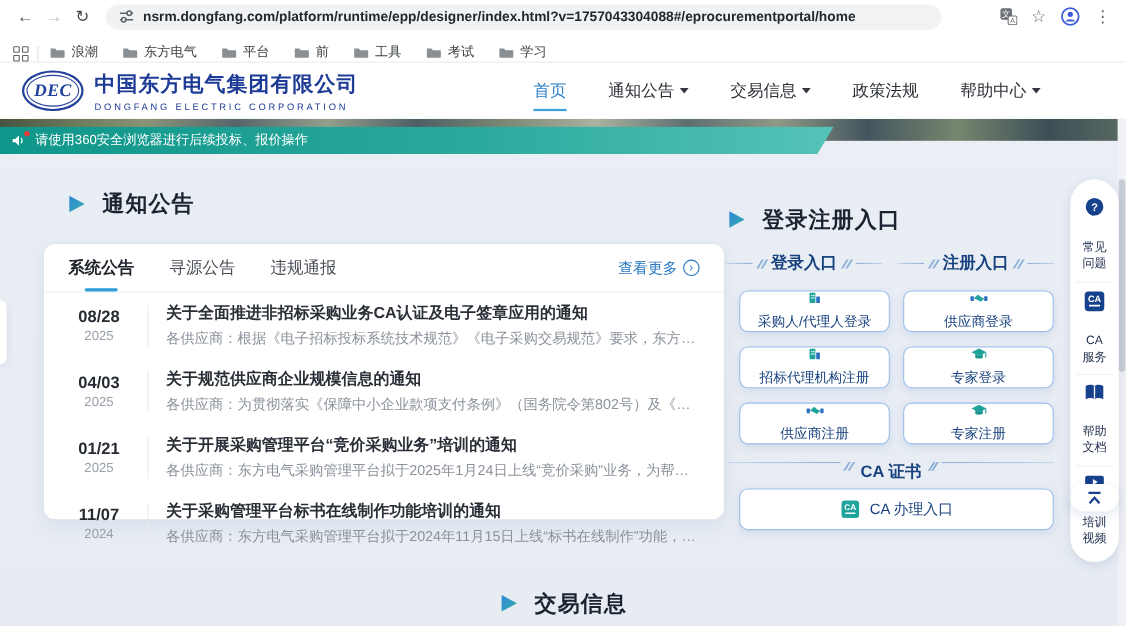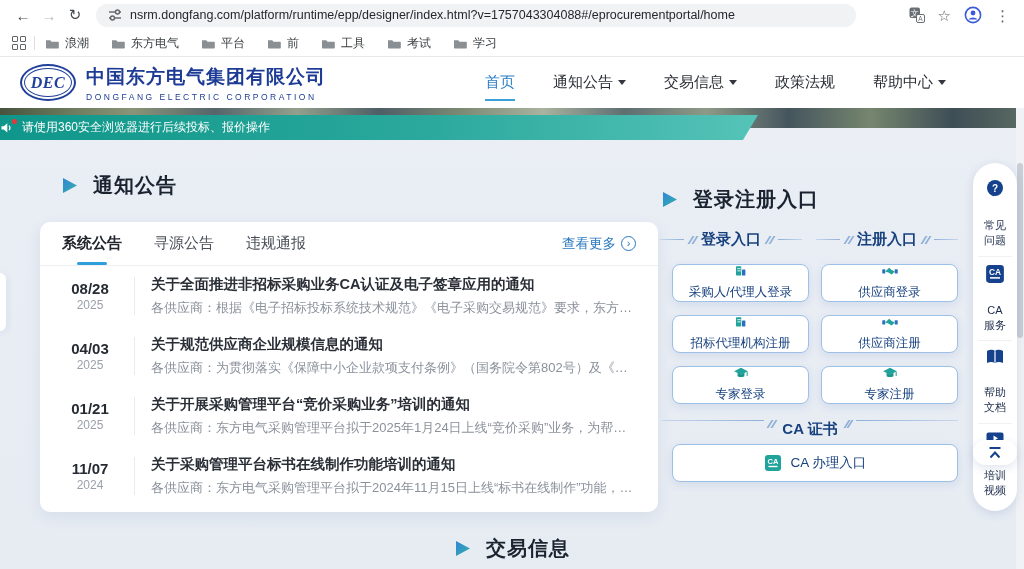--- a/index.html
+++ b/index.html
@@ -8,26 +8,26 @@
             background:linear-gradient(180deg,#f1f4f8 0,#e9edf4 30%,#e7ecf3 100%); }
 
   
   .toolbar { position:absolute; top:0; left:0; right:0; height:30px; background:#fff;
              display:flex; align-items:center; padding:0 10px; }
   .nav-ico { width:26px; height:24px; display:flex; align-items:center; justify-content:center;
              font-size:15px; color:#474b50; cursor:pointer; }
   .nav-ico.disabled { color:#b9bcbf; }
   .url-pill { margin-left:8px; width:760px; height:23px; background:#f0f2f4; border-radius:12px;
               display:flex; align-items:center; padding:0 12px; gap:8px; }
-  .url-text { font-size:12.5px; color:#24282d; white-space:nowrap; overflow:hidden; }
+  .url-text { font-size:12.5px; color:#24282d; white-space:nowrap; overflow:hidden;font-weight:bold; }
   .tb-right { margin-left:auto; display:flex; align-items:center; gap:13px; padding-right:4px; }
   .glyph { font-size:15px; color:#5f6368; cursor:pointer; line-height:1; }
 
   .bookmarks { position:absolute; top:30px; left:0; right:0; height:27px; background:#fff;
-               border-bottom:1px solid #e7e8ea; display:flex; align-items:center; padding:0 10px; }
+               border-bottom:1px solid #e7e8ea; display:flex; align-items:flex-end; padding:0 10px; }
   .apps-grid { display:grid; grid-template-columns:6px 6px; grid-gap:2px; margin:0 8px 0 2px; cursor:pointer; }
   .apps-grid div { width:6px; height:6px; border:1.4px solid #5f6368; border-radius:1px; }
   .bm-sep { width:1px; height:14px; background:#dcdee0; margin-right:10px; }
   .bm-item { display:flex; align-items:center; gap:6px; margin-right:22px; cursor:pointer; }
   .bm-item span { font-size:12px; color:#3c4043; }
 
   
   .site-header { position:absolute; top:57px; left:0; right:0; height:51px; background:#fff;
                  display:flex; align-items:center; padding:0 20px; z-index:3; }
   .logo-oval { width:56px; height:37px; border:2.5px solid #20409a; border-radius:50%;
@@ -46,31 +46,31 @@
            border-top:5px solid #33373d; margin-left:5px; }
 
   
   .hero { position:absolute; top:108px; left:0; right:0; height:32px; }
   .photo-strip { position:absolute; top:0; left:0; right:0; height:20px;
     background:linear-gradient(90deg,#46543e 0%,#6d7c5e 7%,#8a9478 13%,#55656b 21%,#93a08c 29%,
       #4e5e66 37%,#7c8a74 45%,#a9b39f 53%,#5e6e72 61%,#8e9a86 69%,#45555e 77%,#76866e 85%,#3e4e56 93%,#5a6a62 100%); }
   .notice { position:absolute; top:7px; left:0; width:758px; height:25px;
             background:linear-gradient(90deg,#0f968a 0%,#2aa89c 55%,#55c3b8 100%);
             clip-path:polygon(0 0,100% 0,calc(100% - 15px) 100%,0 100%);
-            display:flex; align-items:center; padding-left:0; gap:9px; }
+            display:flex; align-items:center; padding-left:10px; gap:9px; }
   .notice span { font-size:12px; color:#fff; }
   .spk-wrap { position:relative; display:flex; }
   .red-dot { position:absolute; top:-3px; right:-4px; width:5px; height:5px; border-radius:50%; background:#e53935; }
 
   
   .section-head { position:absolute; display:flex; align-items:center; gap:14px; }
   .section-head b { font-size:20px; color:#1b2330; letter-spacing:1px; }
 
   
-  .card { position:absolute; left:40px; top:222px; width:618px; height:290px; background:#fff;
+  .card { position:absolute; left:40px; top:222px; width:618px; height:250px; background:#fff;
           border-radius:10px; box-shadow:0 5px 16px rgba(30,60,120,.08); }
   .tabbar { display:flex; align-items:center; height:44px; padding:0 22px; border-bottom:1px solid #edeff3; }
   .tab { font-size:15px; color:#4a4f57; margin-right:32px; cursor:pointer; position:relative; }
   .tab.active { color:#20242b; font-weight:bold; }
   .tab.active::after { content:''; position:absolute; left:50%; transform:translateX(-50%);
                        bottom:-12px; width:30px; height:3px; border-radius:2px; background:#2e9fd8; }
   .view-more { margin-left:auto; display:flex; align-items:center; gap:5px; color:#2878c0;
                font-size:13.5px; cursor:pointer; }
   .vm-circle { width:15px; height:15px; border:1px solid #2878c0; border-radius:50%; font-size:11px;
                display:flex; align-items:center; justify-content:center; padding-bottom:1px; }
@@ -391,33 +391,33 @@
         <rect x="5" y="4" width="1.6" height="1.6" fill="#fff"></rect>
           <rect x="7.4" y="4" width="1.6" height="1.6" fill="#fff"></rect>
         <rect x="5" y="7" width="1.6" height="1.6" fill="#fff"></rect>
           <rect x="7.4" y="7" width="1.6" height="1.6" fill="#fff"></rect>
         <rect x="11" y="6" width="4.5" height="8" rx="0.8" fill="#2b6fc0"></rect>
       </svg>
       <span>招标代理机构注册</span>
     </div>
     <div class="pbtn">
       <svg width="18" height="14" viewBox="0 0 18 14">
+        <polygon points="9,1 17,5 9,9 1,5" fill="#1fa39b"></polygon>
+        <path d="M5 6.8v3.6c0 1.6 8 1.6 8 0V6.8L9 8.8Z" fill="#17958c"></path>
+        <line x1="16.2" y1="5.5" x2="16.2" y2="10.5" stroke="#1fa39b" stroke-width="1.2"></line>
+      </svg>
+      <span>专家登录</span>
+    </div>
+    <div class="pbtn">
+      <svg width="18" height="14" viewBox="0 0 18 14">
         <rect x="0" y="5" width="3.5" height="5" rx="0.6" fill="#2b6fc0"></rect>
         <rect x="14.5" y="5" width="3.5" height="5" rx="0.6" fill="#2b6fc0"></rect>
         <path d="M3.5 7.5 L8 3.2 L11 5.8 L14.5 7.5 L11 11 L7 8.8 Z" fill="#1fa39b"></path>
       </svg>
       <span>供应商注册</span>
-    </div>
-    <div class="pbtn">
-      <svg width="18" height="14" viewBox="0 0 18 14">
-        <polygon points="9,1 17,5 9,9 1,5" fill="#1fa39b"></polygon>
-        <path d="M5 6.8v3.6c0 1.6 8 1.6 8 0V6.8L9 8.8Z" fill="#17958c"></path>
-        <line x1="16.2" y1="5.5" x2="16.2" y2="10.5" stroke="#1fa39b" stroke-width="1.2"></line>
-      </svg>
-      <span>专家登录</span>
     </div>
     <div class="pbtn">
       <svg width="18" height="14" viewBox="0 0 18 14">
         <polygon points="9,1 17,5 9,9 1,5" fill="#1fa39b"></polygon>
         <path d="M5 6.8v3.6c0 1.6 8 1.6 8 0V6.8L9 8.8Z" fill="#17958c"></path>
         <line x1="16.2" y1="5.5" x2="16.2" y2="10.5" stroke="#1fa39b" stroke-width="1.2"></line>
       </svg>
       <span>专家注册</span>
     </div>
   </div>

